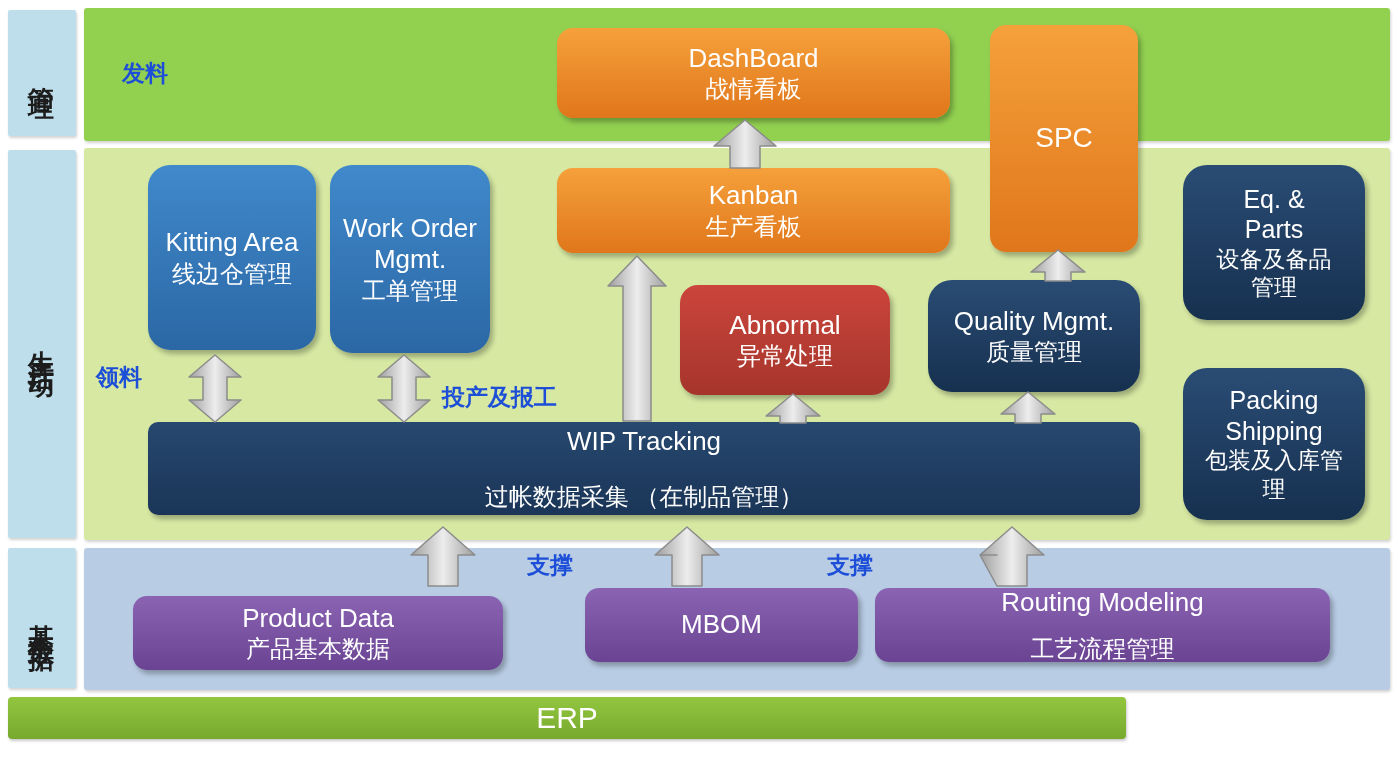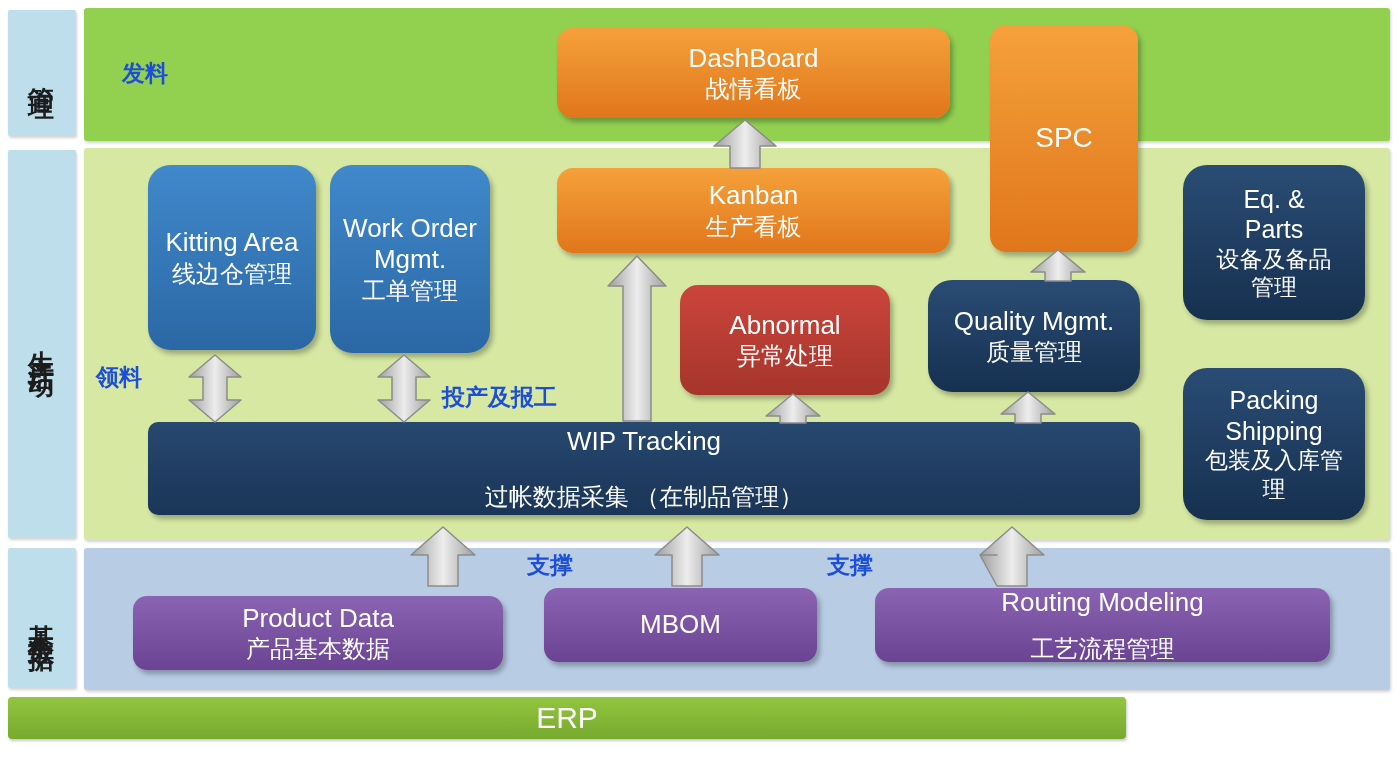--- a/index.html
+++ b/index.html
@@ -43,21 +43,21 @@
   .box-workorder{left:330px;top:165px;width:160px;height:188px;padding:0 12px;box-sizing:border-box;}
   .box-kanban{left:557px;top:168px;width:393px;height:85px;}
   .box-abnormal{left:680px;top:285px;width:210px;height:110px;}
   .box-quality{left:928px;top:280px;width:212px;height:112px;}
   .box-eqparts{left:1183px;top:165px;width:182px;height:155px;padding:0 28px;box-sizing:border-box;}
   .box-packing{left:1183px;top:368px;width:182px;height:152px;padding:0 22px;box-sizing:border-box;}
   .box-eqparts .en,.box-packing .en{font-size:25px;}
   .box-eqparts .zh,.box-packing .zh{font-size:23px;}
   .box-wip{left:148px;top:422px;width:992px;height:93px;}
   .box-productdata{left:133px;top:588px;width:370px;height:74px;margin-top:8px;}
-  .box-mbom{left:544px;top:588px;width:273px;height:74px;}
+  .box-mbom{left:585px;top:588px;width:273px;height:74px;}
   .box-routing{left:875px;top:588px;width:455px;height:74px;gap:16px;}
 
   
   .erp-bar{position:absolute;left:8px;top:697px;width:1118px;height:42px;z-index:2;
     background:linear-gradient(180deg,#92C63F,#77A92E);border-radius:4px;
     display:flex;align-items:center;justify-content:center;color:#fff;font-size:30px;
     box-shadow:1px 2px 3px rgba(0,0,0,.22);}
 
   
   .note{position:absolute;z-index:4;font-size:23px;font-weight:bold;color:#1d4ed8;}

